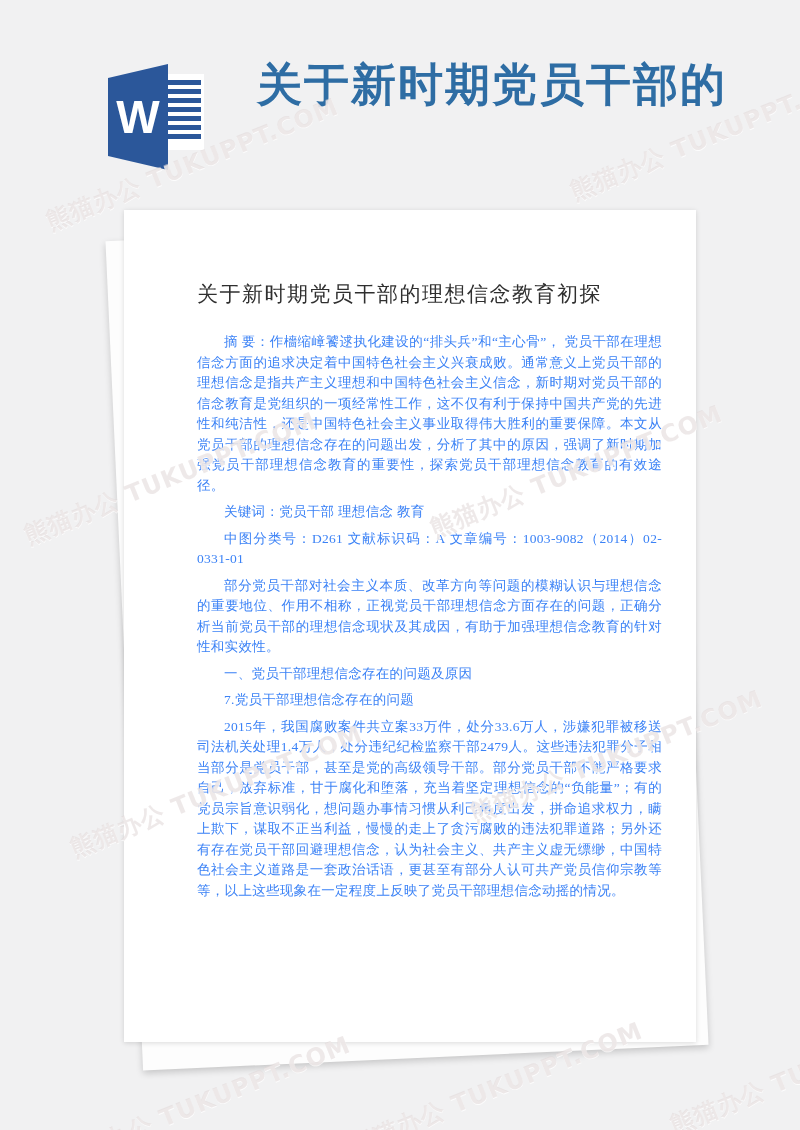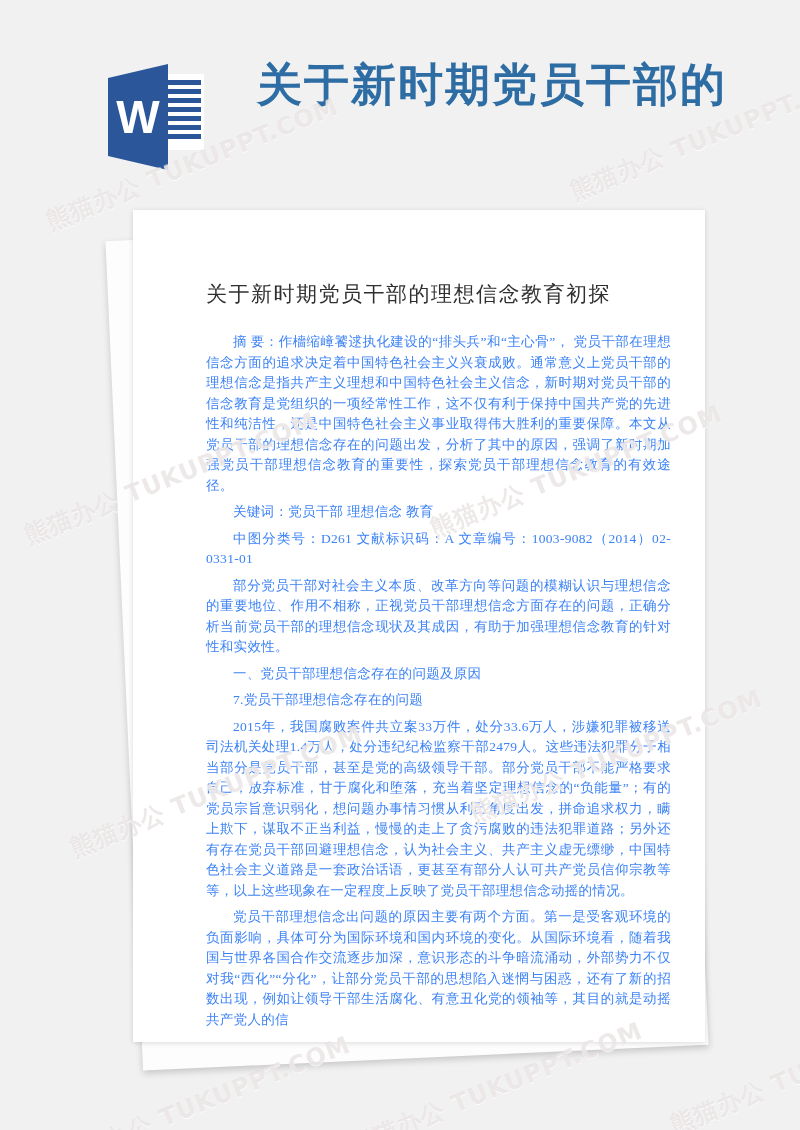--- a/index.html
+++ b/index.html
@@ -23,21 +23,21 @@
   }
 
   
   .page-back{
     position:absolute;left:124px;top:228px;width:566px;height:830px;
     background:#fdfdfd;
     transform:rotate(-2.6deg);
     box-shadow:0 3px 7px rgba(0,0,0,0.18);
   }
   .page-main{
-    position:absolute;left:133px;top:210px;width:572px;height:832px;
+    position:absolute;left:124px;top:210px;width:572px;height:832px;
     background:#ffffff;
     box-shadow:0 1px 5px rgba(0,0,0,0.14);
     box-sizing:border-box;
     padding:70px 34px 16px 73px;
   }
   .doc-title{
     margin:0 0 24px 0;
     font-size:21px;font-weight:normal;letter-spacing:1.5px;
     color:#2f2f2f;
   }
@@ -94,21 +94,20 @@
   <div class="page-main">
     <h2 class="doc-title">关于新时期党员干部的理想信念教育初探</h2>
     <div class="doc-body">
         <p class="doc-para">摘 要：作檣缩嶂饕逑执化建设的“排头兵”和“主心骨”， 党员干部在理想信念方面的追求决定着中国特色社会主义兴衰成败。通常意义上党员干部的理想信念是指共产主义理想和中国特色社会主义信念，新时期对党员干部的信念教育是党组织的一项经常性工作，这不仅有利于保持中国共产党的先进性和纯洁性，还是中国特色社会主义事业取得伟大胜利的重要保障。本文从党员干部的理想信念存在的问题出发，分析了其中的原因，强调了新时期加强党员干部理想信念教育的重要性，探索党员干部理想信念教育的有效途径。</p>
         <p class="doc-para">关键词：党员干部 理想信念 教育</p>
         <p class="doc-para">中图分类号：D261 文献标识码：A 文章编号：1003-9082（2014）02-0331-01</p>
         <p class="doc-para">部分党员干部对社会主义本质、改革方向等问题的模糊认识与理想信念的重要地位、作用不相称，正视党员干部理想信念方面存在的问题，正确分析当前党员干部的理想信念现状及其成因，有助于加强理想信念教育的针对性和实效性。</p>
         <p class="doc-para">一、党员干部理想信念存在的问题及原因</p>
         <p class="doc-para">7.党员干部理想信念存在的问题</p>
         <p class="doc-para">2015年，我国腐败案件共立案33万件，处分33.6万人，涉嫌犯罪被移送司法机关处理1.4万人，处分违纪纪检监察干部2479人。这些违法犯罪分子相当部分是党员干部，甚至是党的高级领导干部。部分党员干部不能严格要求自己，放弃标准，甘于腐化和堕落，充当着坚定理想信念的“负能量”；有的党员宗旨意识弱化，想问题办事情习惯从利己角度出发，拼命追求权力，瞒上欺下，谋取不正当利益，慢慢的走上了贪污腐败的违法犯罪道路；另外还有存在党员干部回避理想信念，认为社会主义、共产主义虚无缥缈，中国特色社会主义道路是一套政治话语，更甚至有部分人认可共产党员信仰宗教等等，以上这些现象在一定程度上反映了党员干部理想信念动摇的情况。</p>
-        <p class="doc-para">党员干部理想信念出问题的原因主要有两个方面。第一是受客观环境的负面影响，具体可分为国际环境和国内环境的变化。从国际环境看，随着我国与世界各国合作交流逐步加深，意识形态的斗争暗流涌动，外部势力不仅对我“西化”“分化”，让部分党员干部的思想陷入迷惘与困惑，还有了新的招数出现，例如让领导干部生活腐化、有意丑化党的领袖等，其目的就是动摇共产党人的信</p>
       </div>
   </div>
 
   <div class="wm" style="left:36px;top:148px;">熊猫办公 TUKUPPT.COM</div>
   <div class="wm" style="left:560px;top:118px;">熊猫办公 TUKUPPT.COM</div>
   <div class="wm" style="left:14px;top:462px;">熊猫办公 TUKUPPT.COM</div>
   <div class="wm" style="left:420px;top:455px;">熊猫办公 TUKUPPT.COM</div>
   <div class="wm" style="left:60px;top:775px;">熊猫办公 TUKUPPT.COM</div>
   <div class="wm" style="left:460px;top:740px;">熊猫办公 TUKUPPT.COM</div>
   <div class="wm" style="left:48px;top:1086px;">熊猫办公 TUKUPPT.COM</div>

